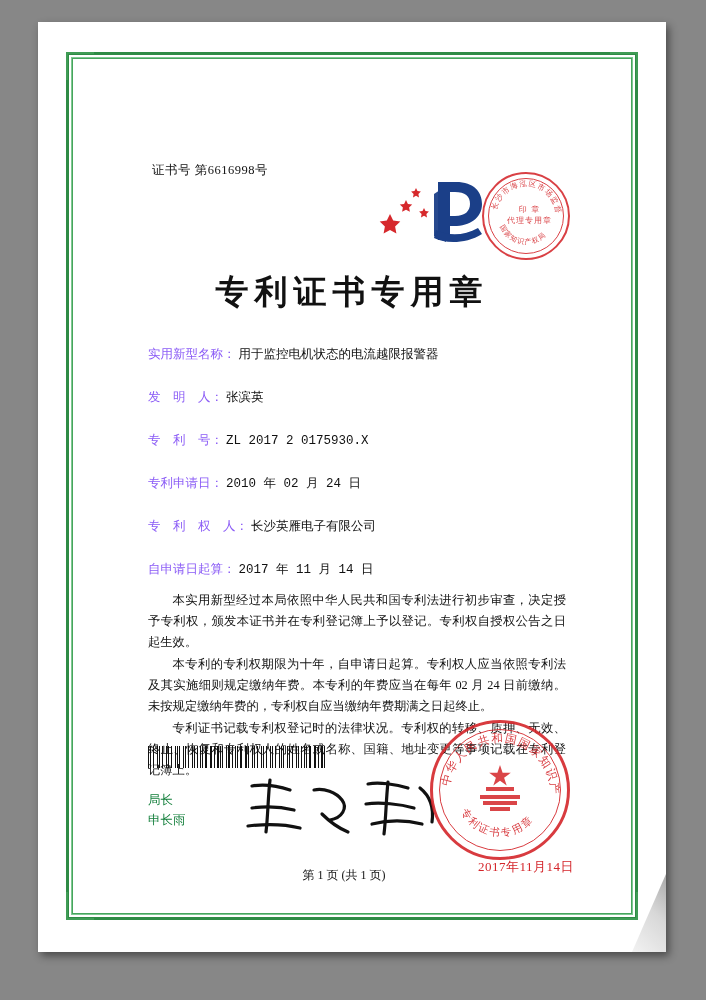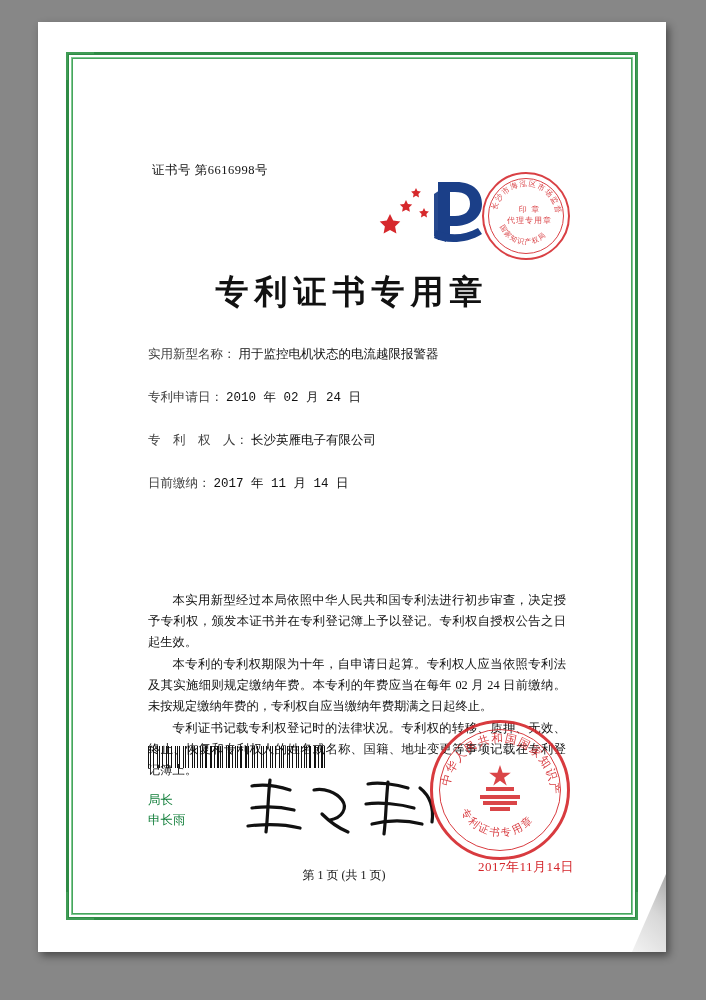--- a/index.html
+++ b/index.html
@@ -158,21 +158,21 @@
     top: 272px;
     font-size: 12.5px;
     color: #111;
   }
   .field-row {
     margin-bottom: 26px;
     white-space: nowrap;
   }
   .field-label {
     display: inline-block;
-    color: #404040;
+    color: #8b5cf6;
   }
   .field-value {
     display: inline-block;
     margin-left: 3px;
     font-family: Liberation Mono, monospace;
   }
 
   .paragraphs {
     position: absolute;
     left: 62px;
@@ -319,27 +319,33 @@
         </div>
       </div>
 
       <div class="title">专利证书专用章</div>
 
       <div class="fields">
         <div class="field-row">
           <span class="field-label">实用新型名称：</span><span class="field-value">用于监控电机状态的电流越限报警器</span>
         </div>
         <div class="field-row">
+          <span class="field-label">发　明　人：</span><span class="field-value">张滨英</span>
+        </div>
+        <div class="field-row">
+          <span class="field-label">专　利　号：</span><span class="field-value">ZL 2017 2 0175930.X</span>
+        </div>
+        <div class="field-row">
           <span class="field-label">专利申请日：</span><span class="field-value">2010 年 02 月 24 日</span>
         </div>
         <div class="field-row">
           <span class="field-label">专　利　权　人：</span><span class="field-value">长沙英雁电子有限公司</span>
         </div>
         <div class="field-row">
-          <span class="field-label">日前缴纳：</span><span class="field-value">2017 年 11 月 14 日</span>
+          <span class="field-label">自申请日起算：</span><span class="field-value">2017 年 11 月 14 日</span>
         </div>
       </div>
 
       <div class="paragraphs">
         <p>本实用新型经过本局依照中华人民共和国专利法进行初步审查，决定授予专利权，颁发本证书并在专利登记簿上予以登记。专利权自授权公告之日起生效。</p>
         <p>本专利的专利权期限为十年，自申请日起算。专利权人应当依照专利法及其实施细则规定缴纳年费。本专利的年费应当在每年 02 月 24 日前缴纳。未按规定缴纳年费的，专利权自应当缴纳年费期满之日起终止。</p>
         <p>专利证书记载专利权登记时的法律状况。专利权的转移、质押、无效、终止、恢复和专利权人的姓名或名称、国籍、地址变更等事项记载在专利登记簿上。</p>
       </div>
 
       <div class="barcode" id="barcode">

